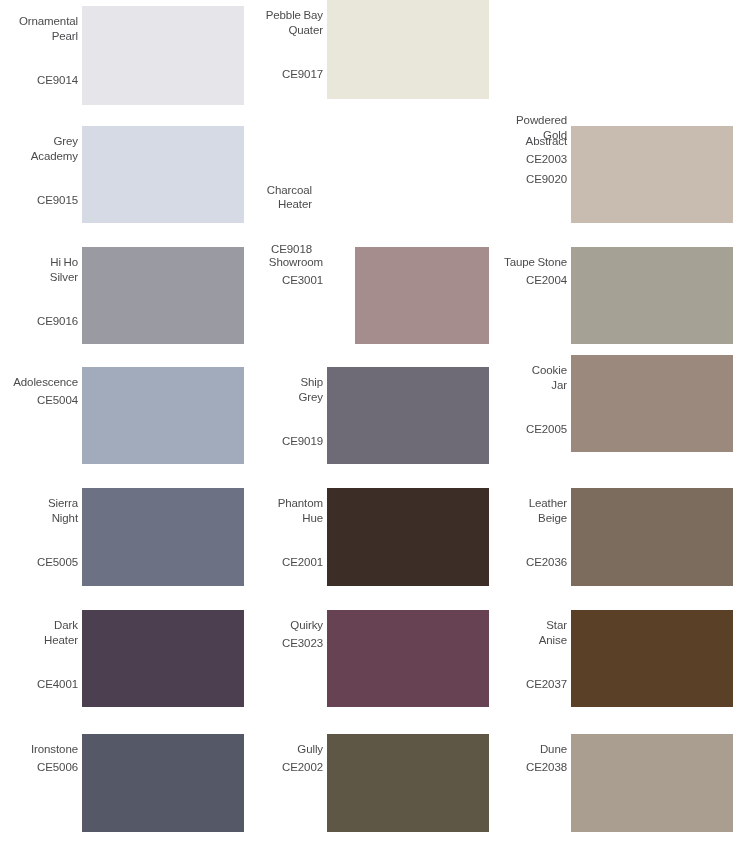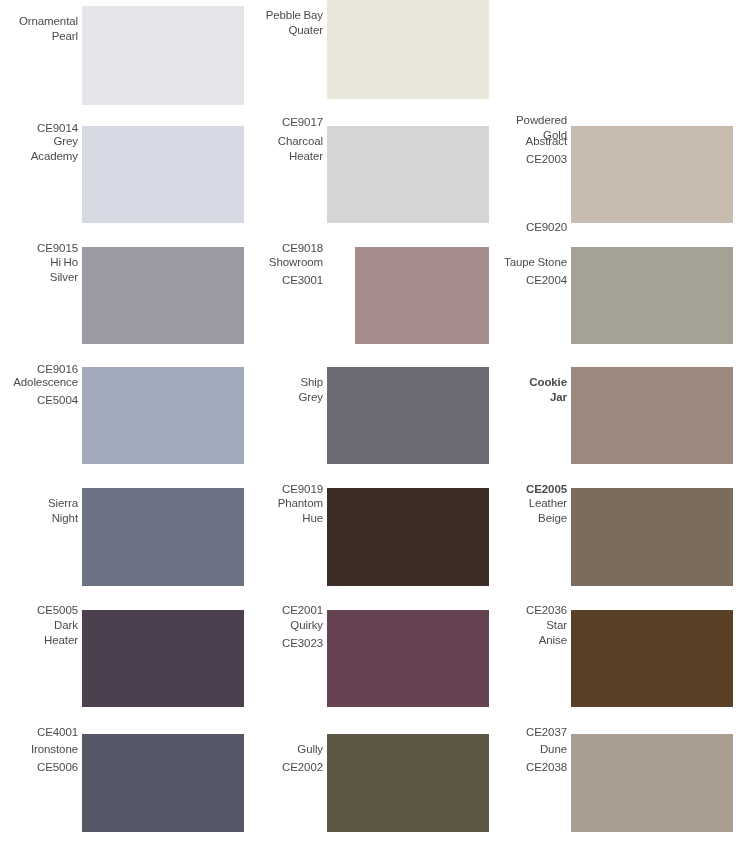--- a/index.html
+++ b/index.html
@@ -58,21 +58,21 @@
     right: 4px;
     left: 0;
     top: 67px;
     font-size: 11.5px;
     line-height: 14.5px;
     color: #4b4b4d;
     text-align: right;
     letter-spacing: -0.1px;
   }
 
-  .swatch-cell.two-line .swatch-code { top: 67px; margin-top: 48px; }
+  .swatch-cell.two-line .swatch-code { top: 67px; }
   .swatch-cell.one-line .swatch-code { top: 26px; }
 
   .swatch-chip {
     flex: 1 1 auto;
     display: block;
   }
 </style>
 </head>
 <body>
 
@@ -98,21 +98,21 @@
       </div>
       <div class="swatch-chip" title="Powdered Gold" style="background: rgb(230, 217, 216);"></div>
     </div>
     <div class="swatch-cell two-line" style="left: 0px; top: 126px; width: 244px; height: 97px;">
       <div class="swatch-label-col">
         <div class="swatch-name">Grey<br>Academy</div>
         <div class="swatch-code">CE9015</div>
       </div>
       <div class="swatch-chip" title="Grey Academy" style="background: rgb(213, 218, 228);"></div>
     </div>
-    <div class="swatch-cell two-line" style="left: 245px; top: 126px; width: 244px; height: 97px;">
+    <div class="swatch-cell two-line" style="left: 234px; top: 126px; width: 244px; height: 97px; align-items: center;">
       <div class="swatch-label-col">
         <div class="swatch-name">Charcoal<br>Heater</div>
         <div class="swatch-code">CE9018</div>
       </div>
       <div class="swatch-chip" title="Charcoal Heater" style="background: rgb(212, 213, 214);"></div>
     </div>
     <div class="swatch-cell one-line" style="left: 489px; top: 126px; width: 244px; height: 97px;">
       <div class="swatch-label-col">
         <div class="swatch-name">Abstract</div>
         <div class="swatch-code">CE2003</div>
@@ -147,21 +147,21 @@
       </div>
       <div class="swatch-chip" title="Adolescence" style="background: rgb(162, 171, 187);"></div>
     </div>
     <div class="swatch-cell two-line" style="left: 245px; top: 367px; width: 244px; height: 97px;">
       <div class="swatch-label-col">
         <div class="swatch-name">Ship<br>Grey</div>
         <div class="swatch-code">CE9019</div>
       </div>
       <div class="swatch-chip" title="Ship Grey" style="background: rgb(110, 107, 119);"></div>
     </div>
-    <div class="swatch-cell two-line" style="left: 489px; top: 367px; width: 244px; height: 97px; font-weight: bold;">
+    <div class="swatch-cell two-line" style="left: 489px; top: 355px; width: 244px; height: 97px;">
       <div class="swatch-label-col">
         <div class="swatch-name">Cookie<br>Jar</div>
         <div class="swatch-code">CE2005</div>
       </div>
       <div class="swatch-chip" title="Cookie Jar" style="background: rgb(155, 137, 126);"></div>
     </div>
     <div class="swatch-cell two-line" style="left: 0px; top: 488px; width: 244px; height: 98px;">
       <div class="swatch-label-col">
         <div class="swatch-name">Sierra<br>Night</div>
         <div class="swatch-code">CE5005</div>

